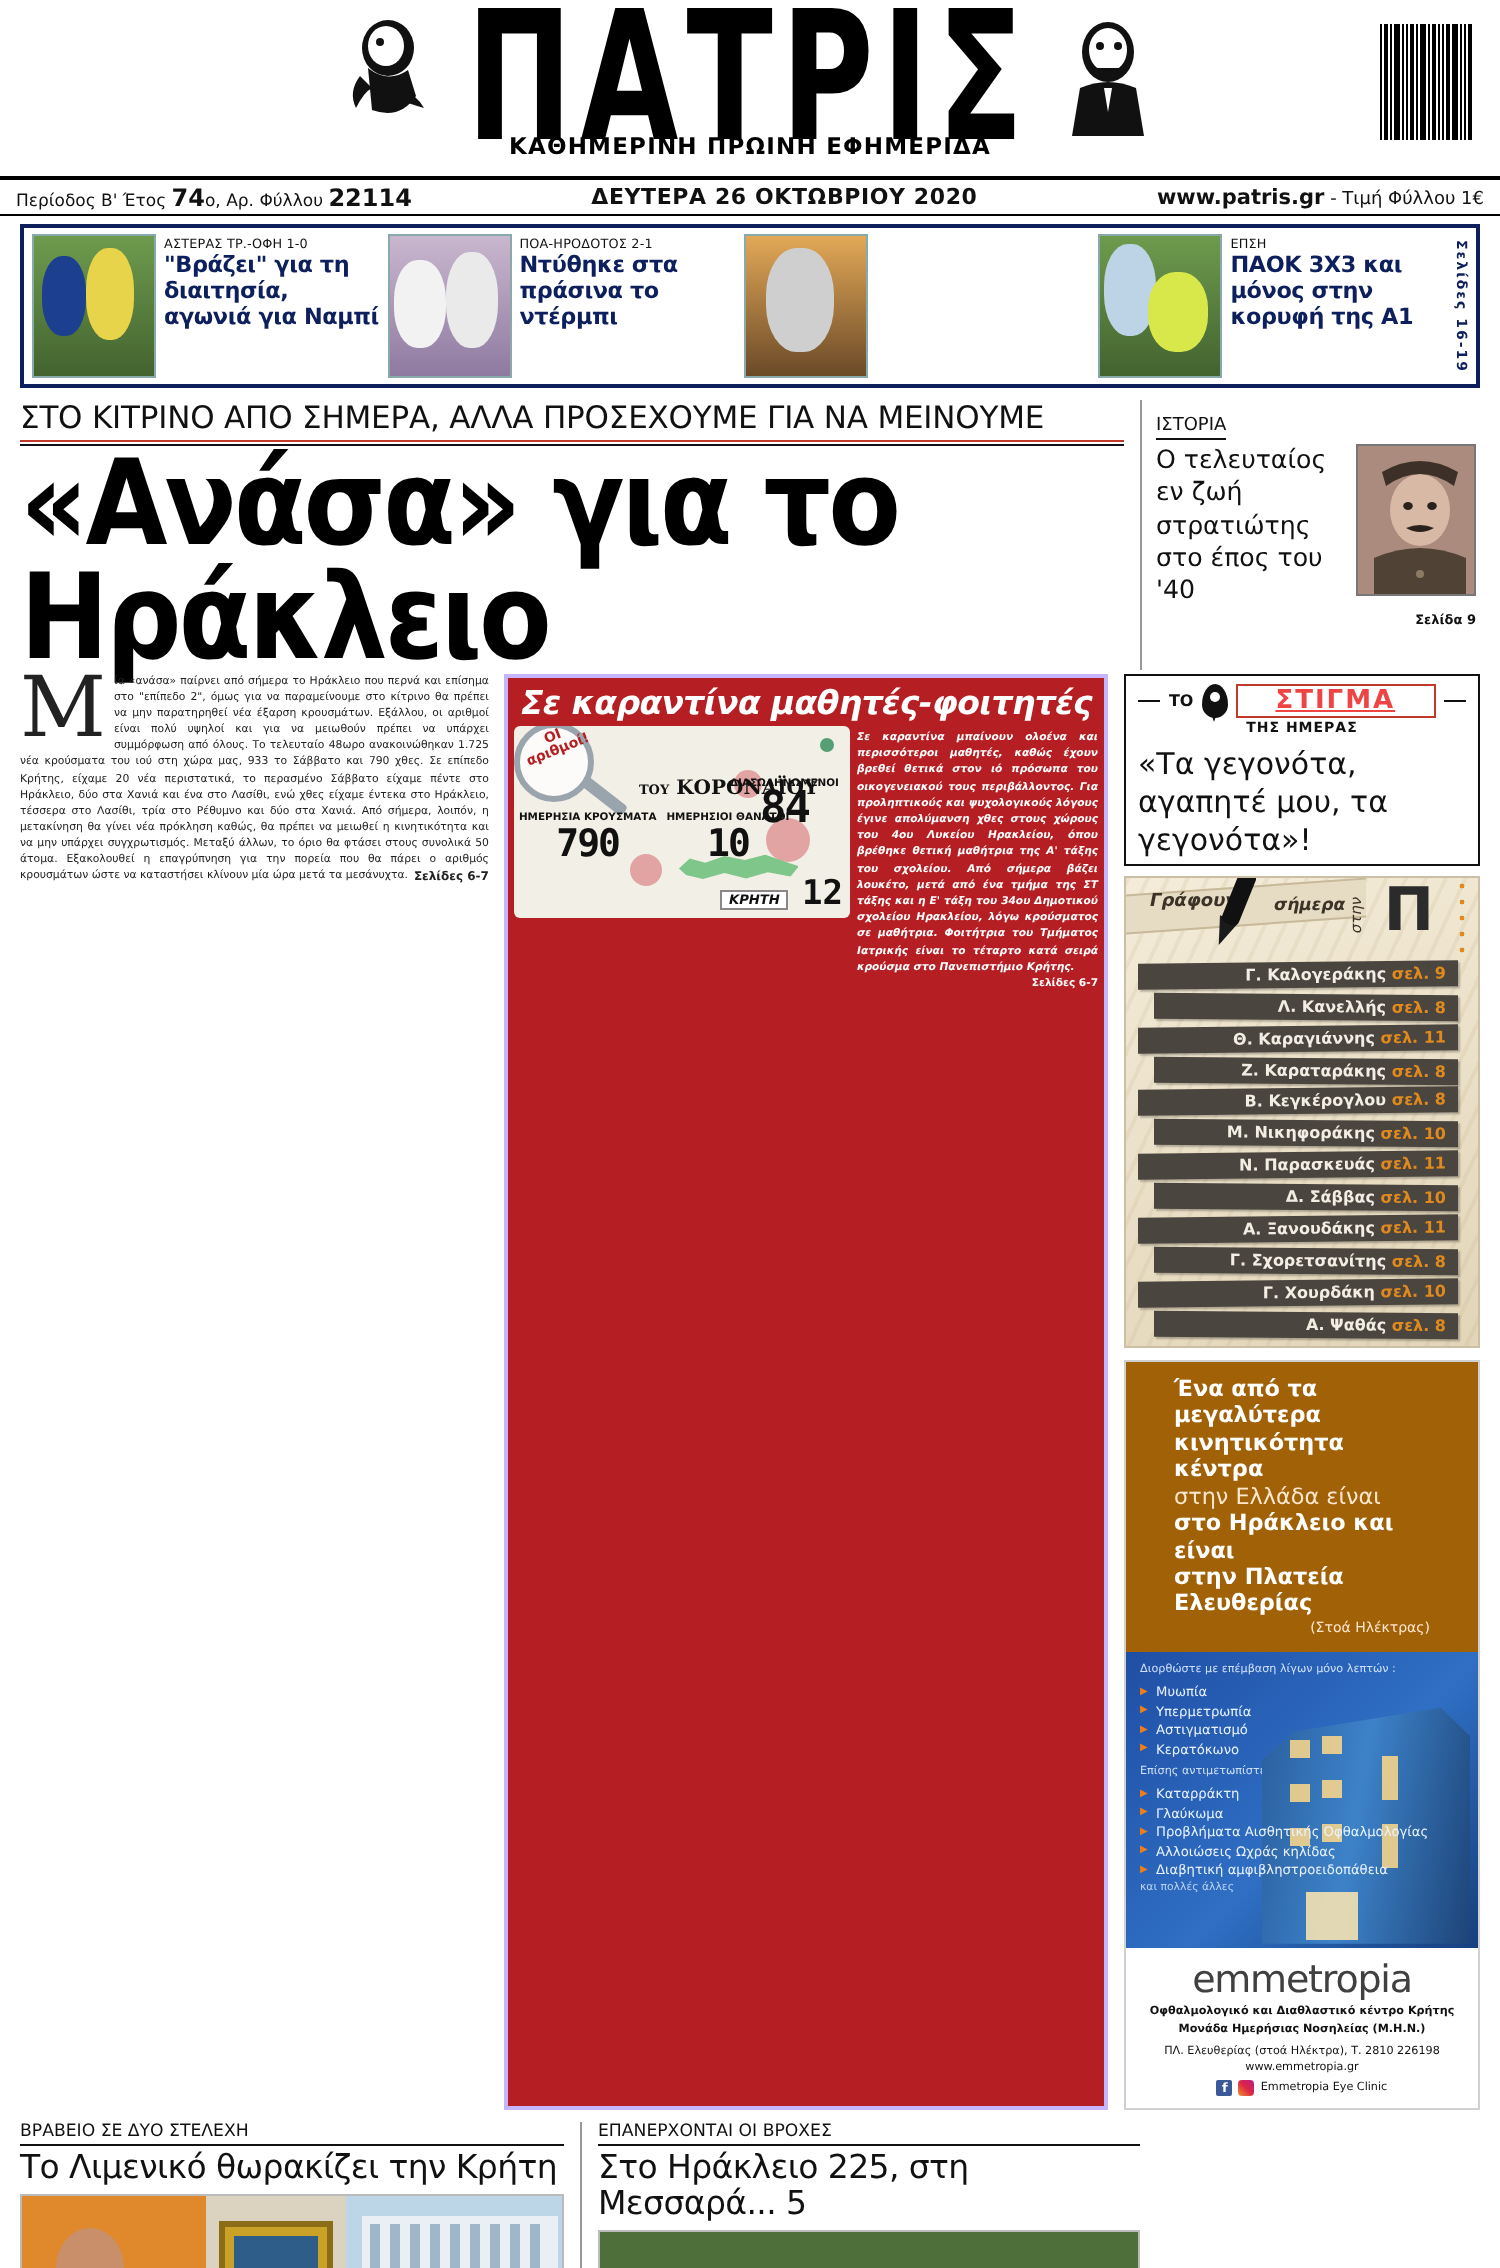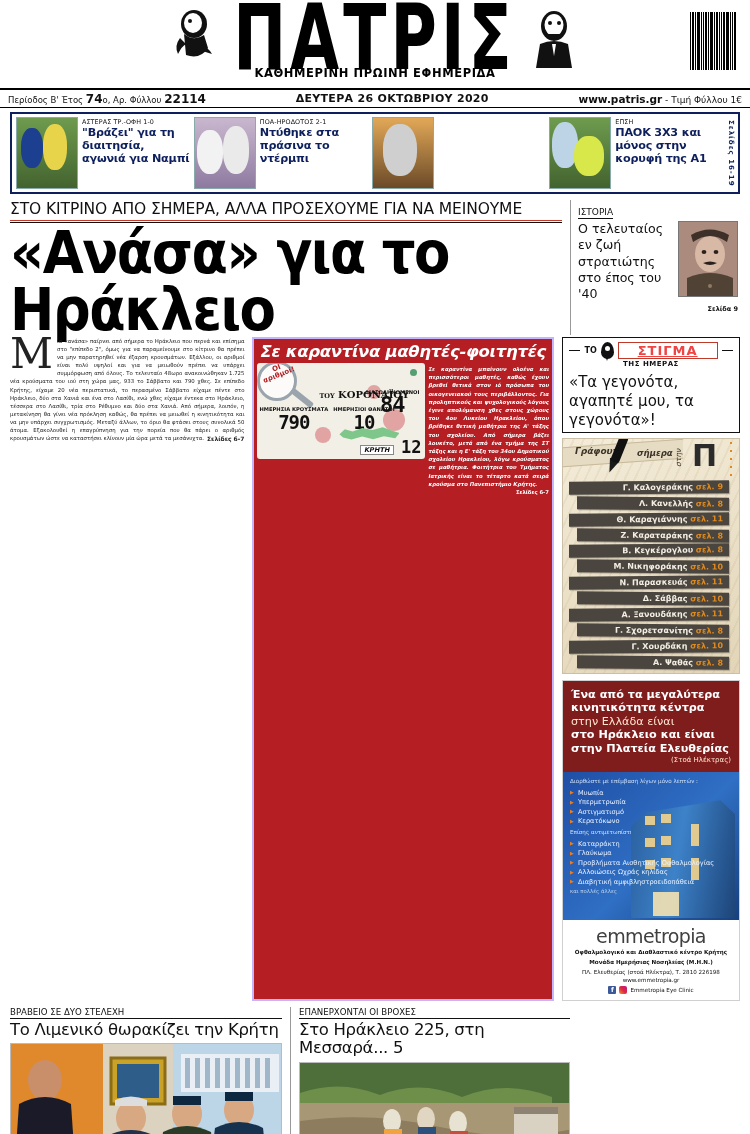--- a/index.html
+++ b/index.html
@@ -153,21 +153,21 @@
     background: #4a453e; color: #f3eee4; font-size: 8px; font-weight: 700;
     padding: 2.2px 6px; margin-bottom: 2.5px; text-align: right;
     box-shadow: 1px 1px 1px rgba(0,0,0,0.25);
   }
   .gf-item:nth-child(odd) { transform: skewY(-0.6deg); }
   .gf-item:nth-child(even) { transform: skewY(0.5deg); margin-left: 8px; }
   .gf-item .pg { color: #e08a1e; }
 
   
   .emme { margin-top: 6px; border: 1px solid #d0d0d0; width: 178px; }
-  .emme-orange { background: #7f1d1d; color: #fff; padding: 7px 8px 8px; }
+  .emme-orange { background: #a16207; color: #fff; padding: 7px 24px 8px; }
   .emme-orange .l { font-size: 11.2px; font-weight: 700; line-height: 1.2; }
   .emme-orange .l.thin { font-weight: 400; color: #ffe7cf; }
   .emme-orange .small { font-size: 7px; text-align: right; color: #ffe7cf; margin-top: 1px; }
   .emme-blue { background: linear-gradient(135deg,#1f4fa5,#2f6fc4 55%,#17407f); color: #fff; padding: 6px 7px; position: relative; height: 148px; overflow: hidden; }
   .emme-blue .intro { font-size: 5.6px; color: #cfe0f7; line-height: 1.35; margin-bottom: 3px; }
   .emme-blue ul { list-style: none; }
   .emme-blue li { font-size: 6.6px; margin-bottom: 1.5px; position: relative; padding-left: 8px; color: #eaf2ff; }
   .emme-blue li::before { content: "\25B6"; position: absolute; left: 0; top: 0.5px; font-size: 5px; color: #ef7d1a; }
   .emme-blue .tail { font-size: 5.4px; color: #bcd3ef; margin-top: 2px; }
   .emme-bld { position: absolute; right: 4px; bottom: 2px; width: 104px; height: 118px;

